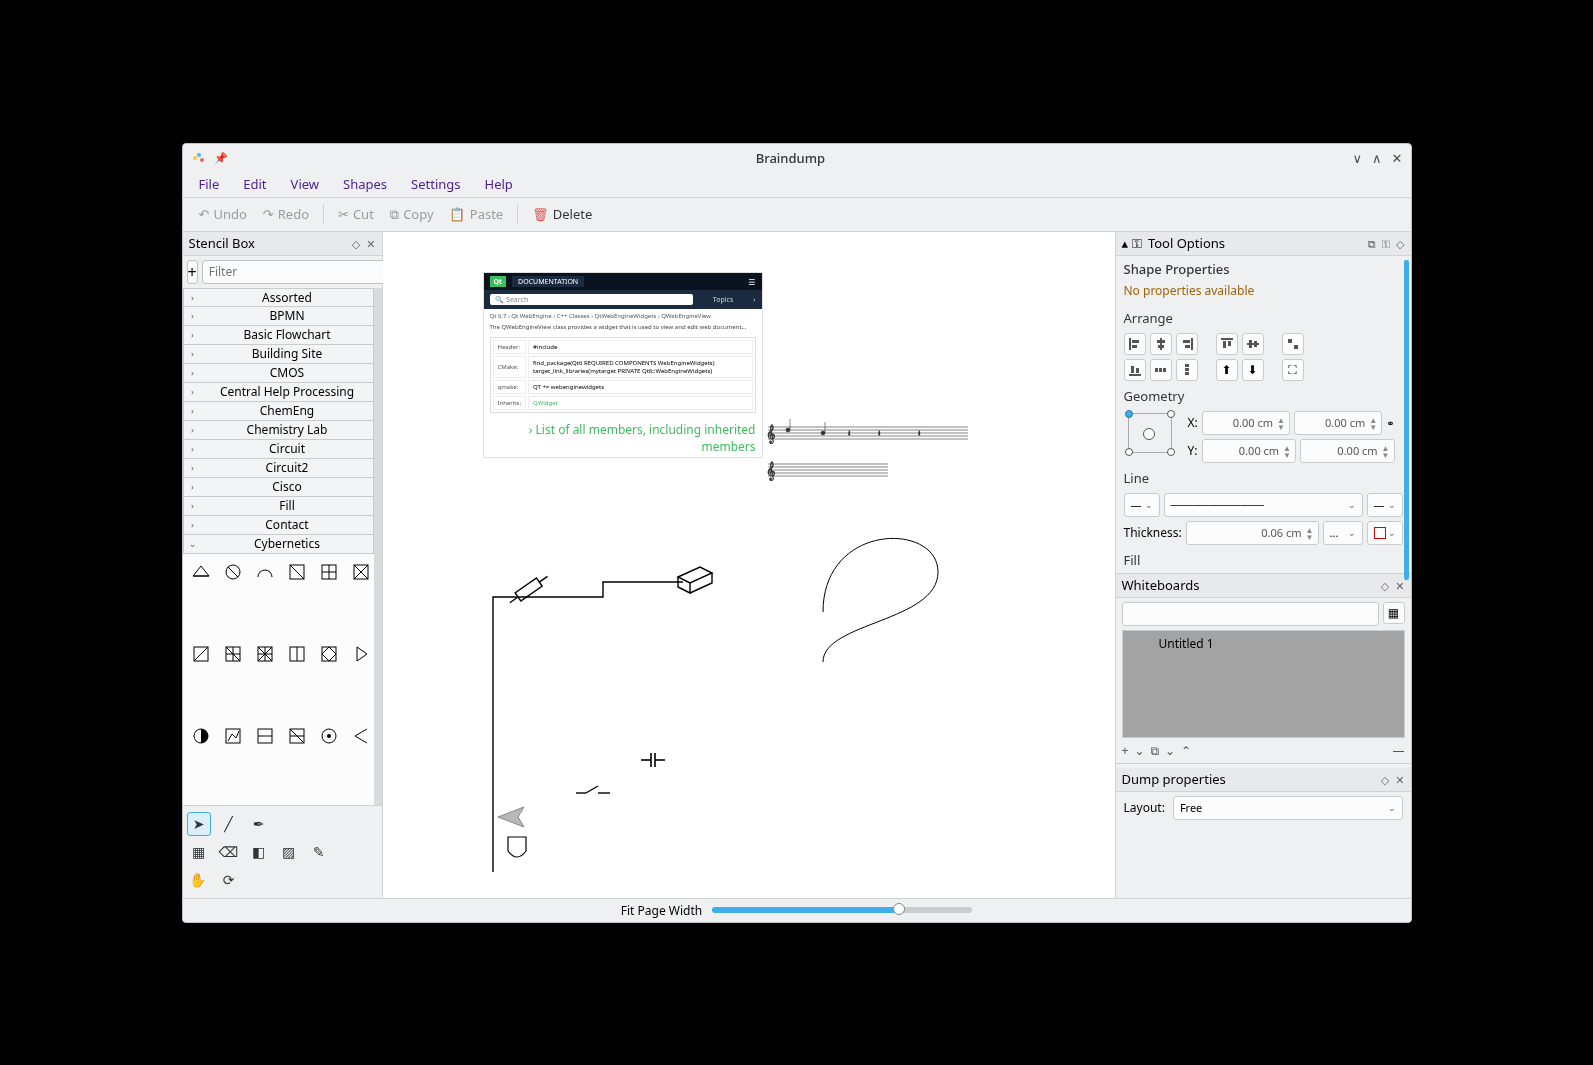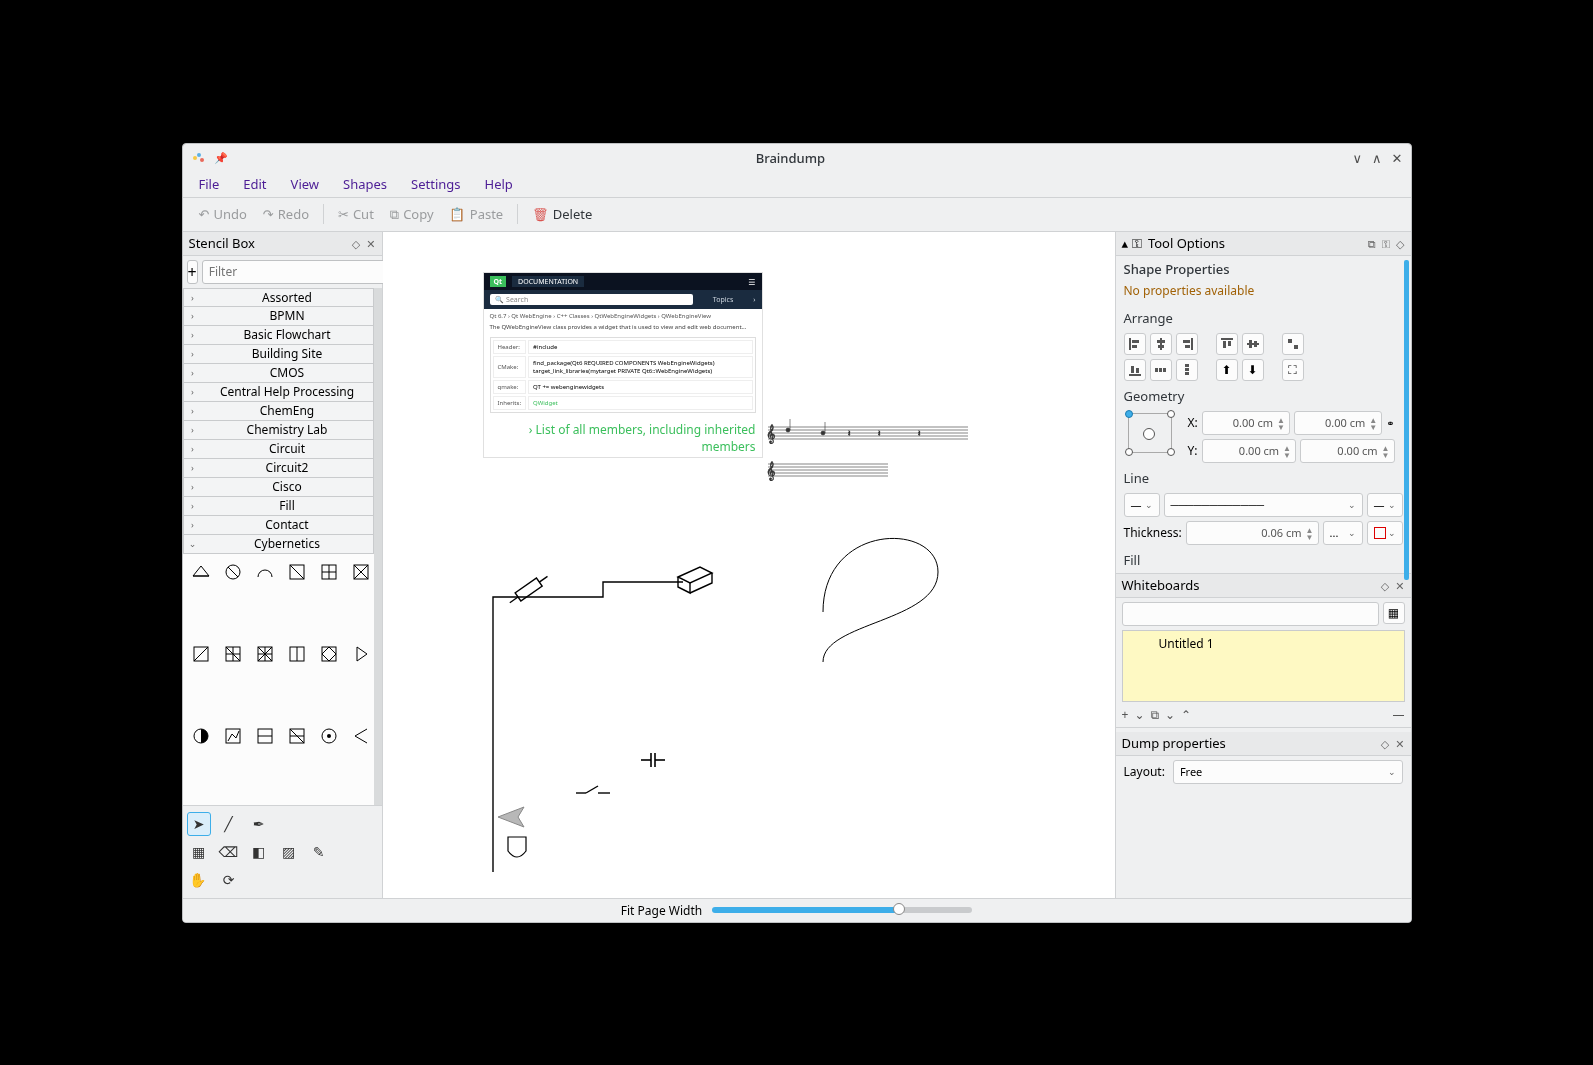--- a/index.html
+++ b/index.html
@@ -52,21 +52,21 @@
 .geom-anchor .dot.sel { background: #3daee9; border-color: #1b7bb0; }
 .spin { display: flex; align-items: center; border: 1px solid #c9cbcd; border-radius: 3px; background: #fcfcfc; height: 24px; padding: 0 4px; font-size: 11px; color: #555; }
 .spin .val { flex: 1; text-align: right; padding-right: 4px; }
 .spin .arrows { font-size: 8px; line-height: 7px; color: #888; }
 .line-row { display: flex; gap: 4px; padding: 2px 8px; align-items: center; }
 .combo { border: 1px solid #c9cbcd; border-radius: 3px; background: #fcfcfc; height: 24px; display: flex; align-items: center; padding: 0 6px; font-size: 11px; }
 .combo .arr { margin-left: auto; font-size: 9px; color: #666; }
 .wb-panel { border-top: 1px solid #d0d2d4; }
 .wb-input-row { display: flex; gap: 4px; padding: 4px 6px; }
 .wb-input-row input { flex: 1; height: 24px; border: 1px solid #c9cbcd; border-radius: 3px; background: #fcfcfc; padding: 0 4px; }
-.wb-list { height: 72px; background: #fef9c3; border: 1px solid #c9cbcd; margin: 0 6px; padding: 4px; font-size: 12px; }
+.wb-list { height: 108px; background: #a3a3a3; border: 1px solid #c9cbcd; margin: 0 6px; padding: 4px; font-size: 12px; }
 .wb-toolbar { display: flex; gap: 6px; padding: 4px 6px; font-size: 12px; color: #555; }
 .dump-panel { border-top: 1px solid #d0d2d4; padding: 4px 0; }
 .dump-row { display: flex; align-items: center; padding: 4px 8px; gap: 8px; }
 .dump-row .combo { flex: 1; }
 .statusbar { height: 24px; display: flex; align-items: center; justify-content: center; gap: 10px; border-top: 1px solid #d0d2d4; font-size: 12px; background: #eff0f1; }
 .slider { width: 260px; height: 6px; background: linear-gradient(to right, #3daee9 0%, #3daee9 72%, #c9cbcd 72%, #c9cbcd 100%); border-radius: 3px; position: relative; }
 .slider .thumb { width: 12px; height: 12px; background: #fff; border: 1px solid #888; border-radius: 50%; position: absolute; top: -4px; left: 72%; transform: translateX(-50%); }
 .doc-embed { position: absolute; left: 100px; top: 40px; width: 280px; font-size: 8px; background: #fff; border: 1px solid #e0e0e0; }
 .doc-embed .qt-top { background: #0b1220; color: #fff; padding: 3px 6px; display: flex; align-items: center; gap: 6px; }
 .doc-embed .qt-badge { background: #3bbf5c; color: #fff; padding: 1px 4px; font-size: 7px; font-weight: bold; }

